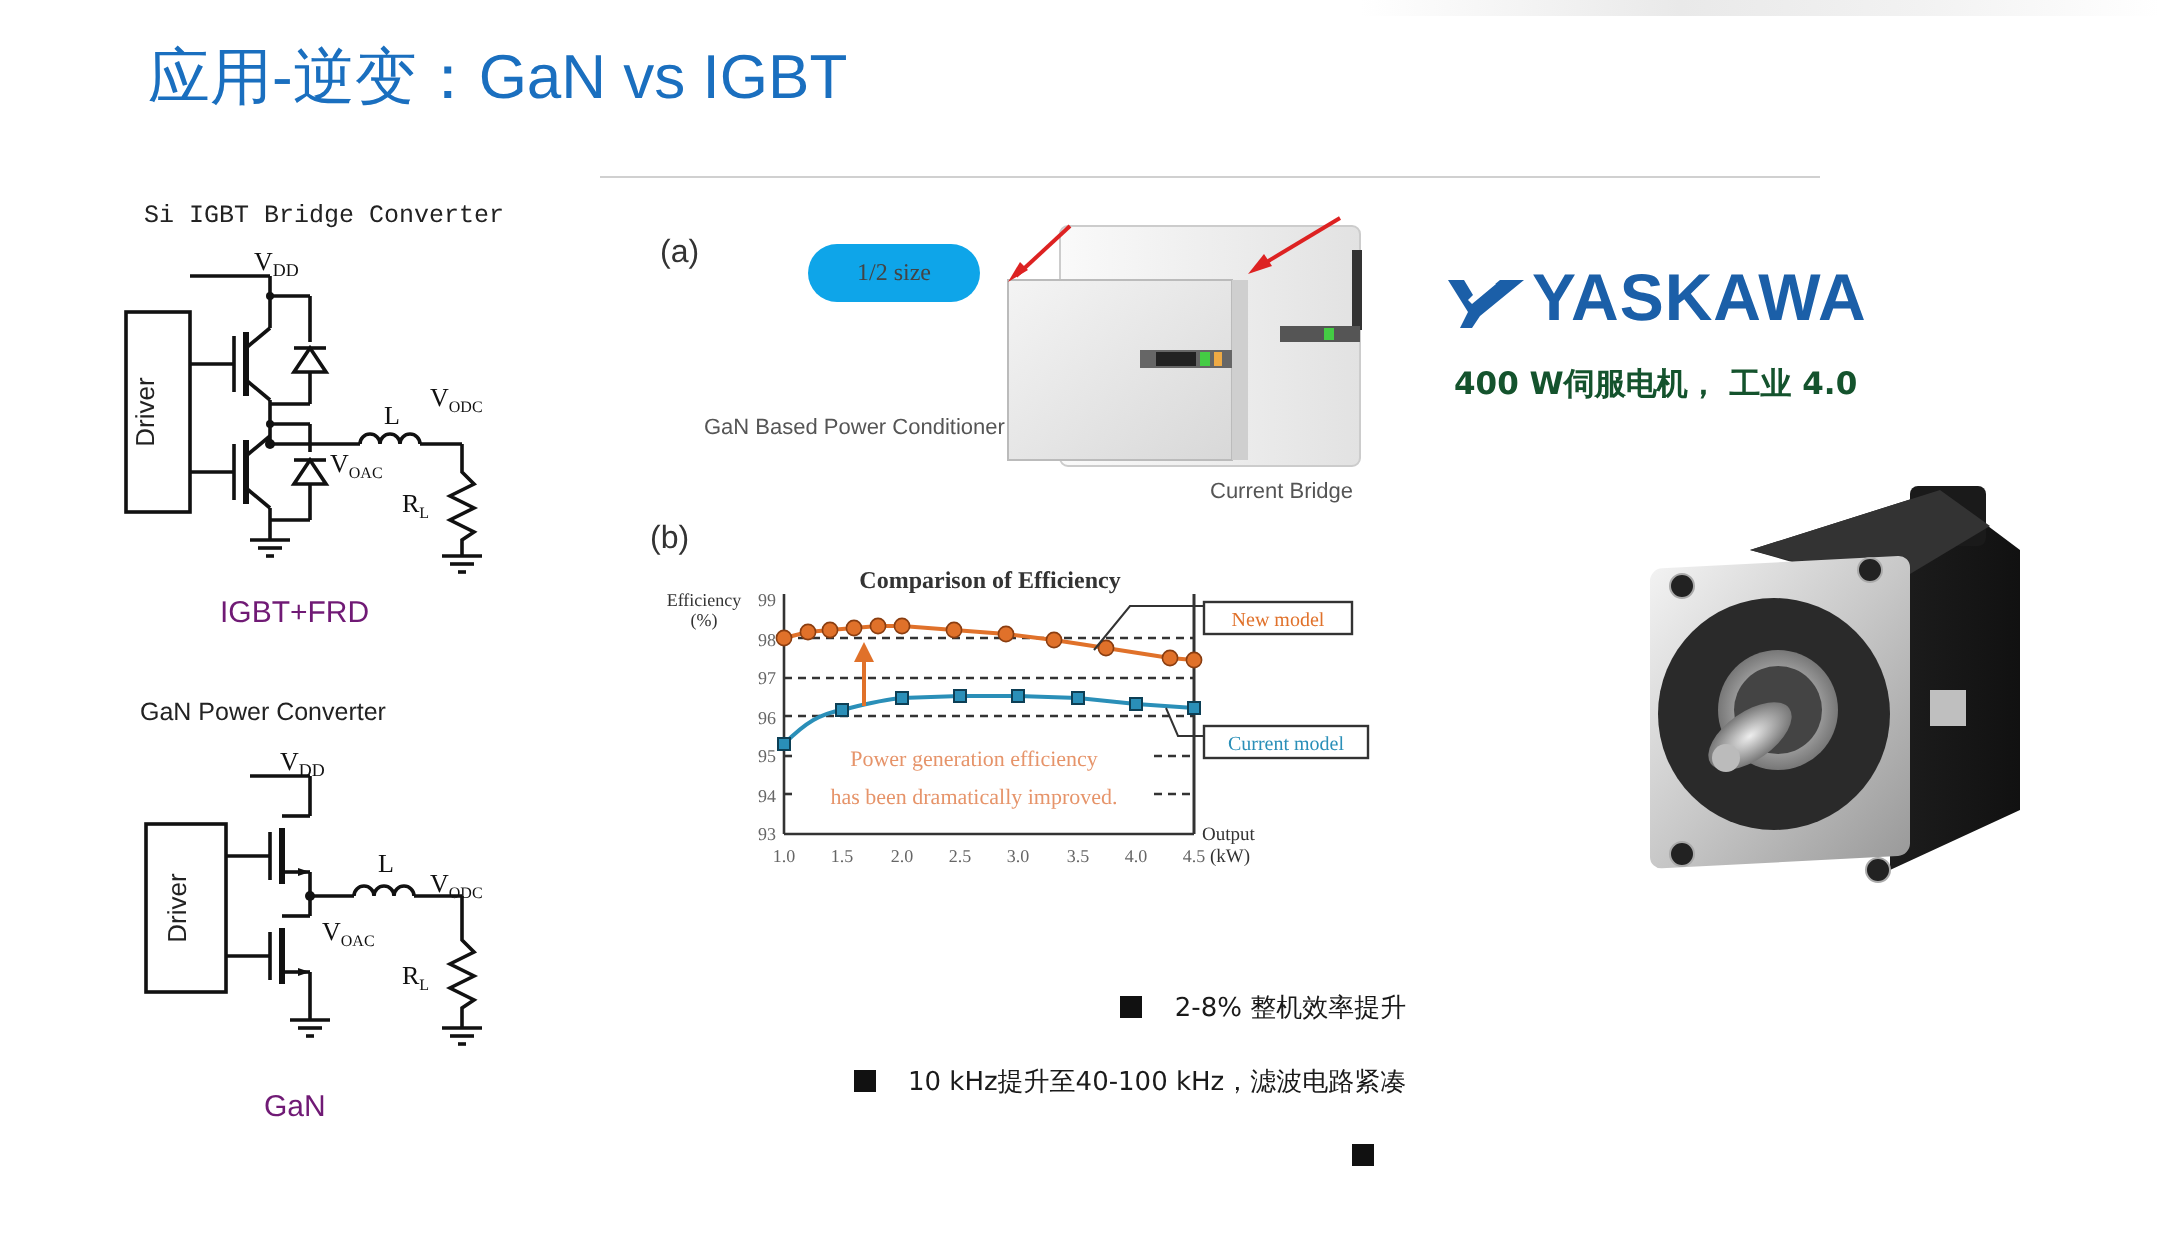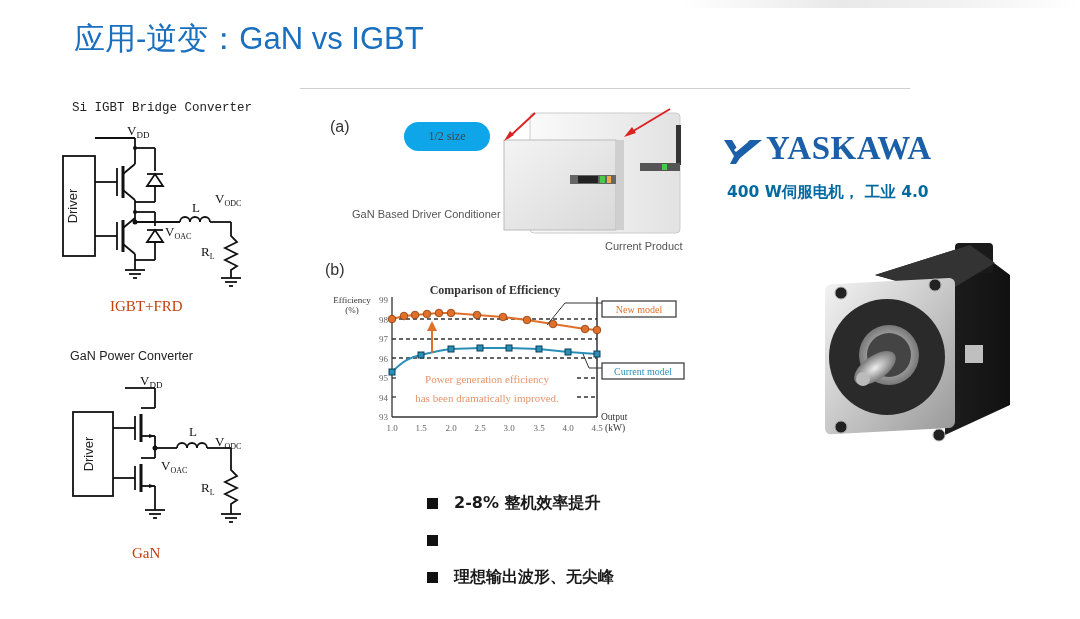--- a/index.html
+++ b/index.html
@@ -2,27 +2,27 @@
 <html><head>
 <meta charset="utf-8">
 <style>
   html,body{margin:0;padding:0;background:#fff;}
   body{width:1080px;height:619px;position:relative;overflow:hidden;font-family:"Liberation Sans","DejaVu Sans",sans-serif;}
   .abs{position:absolute;}
   .title{left:74px;top:18px;font-size:31px;color:#1a6fbf;font-family:Liberation Sans, sans-serif;letter-spacing:0px;}
   .top-fade{left:680px;top:0;width:400px;height:8px;background:linear-gradient(90deg,#fff,#e9e9e9 40%,#f2f2f2 70%,#fff);}
   .divider{left:300px;top:88px;width:610px;height:1px;background:#d0d0d0;}
   .cap{font-size:12.5px;color:#222;}
-  .cap2{font-size:15px;color:#c2410c;font-family:Liberation Serif, serif;}
+  .cap2{font-size:15px;color:#701a75;}
   svg text{font-family:"Liberation Serif","DejaVu Serif",serif;}
   .sans{font-family:"Liberation Sans",sans-serif;}
-  .yaskawa{left:722px;top:130px;font-size:33px;font-weight:bold;color:#1b5fa8;letter-spacing:0.5px;font-family:Liberation Serif, serif;}
-  .yaskawa-sub{left:727px;top:182px;font-size:15.5px;font-weight:bold;color:#0369a1;font-family:"DejaVu Sans",sans-serif;}
+  .yaskawa{left:722px;top:130px;font-size:33px;font-weight:bold;color:#1b5fa8;letter-spacing:0.5px;font-family:Liberation Sans, sans-serif;}
+  .yaskawa-sub{left:727px;top:182px;font-size:15.5px;font-weight:bold;color:#14532d;font-family:"DejaVu Sans",sans-serif;}
   .bullets{left:427px;top:485px;}
-  .bullet{display:flex;align-items:center;height:37px;font-size:16px;font-weight:bold;color:#1a1a1a;font-family:"DejaVu Sans",sans-serif;}
+  .bullet{display:flex;align-items:center;height:37px;font-size:13px;font-weight:normal;color:#1a1a1a;font-family:"DejaVu Sans",sans-serif;justify-content:flex-end;}
   .sq{width:11px;height:11px;background:#111;margin-right:16px;}
   .panel-label{font-family:"Liberation Sans",sans-serif;font-size:14px;color:#333;}
 </style>
 </head>
 <body>
 
 <div class="abs top-fade"></div>
 <div class="abs title">应用-逆变：GaN vs IGBT</div>
 <div class="abs divider"></div>
 
@@ -160,22 +160,22 @@
   <rect x="126" y="35" width="8" height="90" fill="#cfcfcf"></rect>
   <rect x="80" y="70" width="46" height="9" fill="#666"></rect>
   <rect x="88" y="71" width="20" height="7" fill="#222"></rect>
   <rect x="110" y="71" width="5" height="7" fill="#4c4"></rect>
   <rect x="117" y="71" width="4" height="7" fill="#ea4"></rect>
   <line x1="45" y1="8" x2="18" y2="33" stroke="#d22" stroke-width="2"></line>
   <polygon points="14,36 24,30 20,26" fill="#d22"></polygon>
   <line x1="180" y1="4" x2="140" y2="28" stroke="#d22" stroke-width="2"></line>
   <polygon points="134,32 146,28 142,22" fill="#d22"></polygon>
 </svg>
-<div class="abs" style="left:352px;top:208px;font-size:11px;color:#555;font-family:'Liberation Sans',sans-serif;">GaN Based Driver Conditioner</div>
-<div class="abs" style="left:605px;top:240px;font-size:11px;color:#555;font-family:'Liberation Sans',sans-serif;">Current Product</div>
+<div class="abs" style="left:352px;top:208px;font-size:11px;color:#555;font-family:'Liberation Sans',sans-serif;">GaN Based Power Conditioner</div>
+<div class="abs" style="left:605px;top:240px;font-size:11px;color:#555;font-family:'Liberation Sans',sans-serif;">Current Bridge</div>
 
 <div class="abs panel-label" style="left:325px;top:261px;font-size:16px;">(b)</div>
 <svg class="abs" style="left:315px;top:275px;" width="400" height="165">
   <g font-family="Liberation Sans, sans-serif">
     <text x="180" y="19" font-size="12" font-weight="bold" fill="#333" text-anchor="middle">Comparison of Efficiency</text>
     <text x="37" y="28" font-size="9" fill="#333" text-anchor="middle">Efficiency</text>
     <text x="37" y="38" font-size="9" fill="#333" text-anchor="middle">(%)</text>
 
     <g font-size="9" fill="#666" text-anchor="end">
       <text x="73" y="28">99</text>
@@ -300,18 +300,18 @@
   </g>
 </svg>
 
 <div class="abs bullets">
   <div class="bullet">
       <span class="sq"></span>
       <span>2-8% 整机效率提升</span>
     </div>
   <div class="bullet">
       <span class="sq"></span>
+      <span>10 kHz提升至40-100 kHz，滤波电路紧凑</span>
     </div>
   <div class="bullet">
       <span class="sq"></span>
-      <span>理想输出波形、无尖峰</span>
     </div>
 </div>
 
 </body></html>

